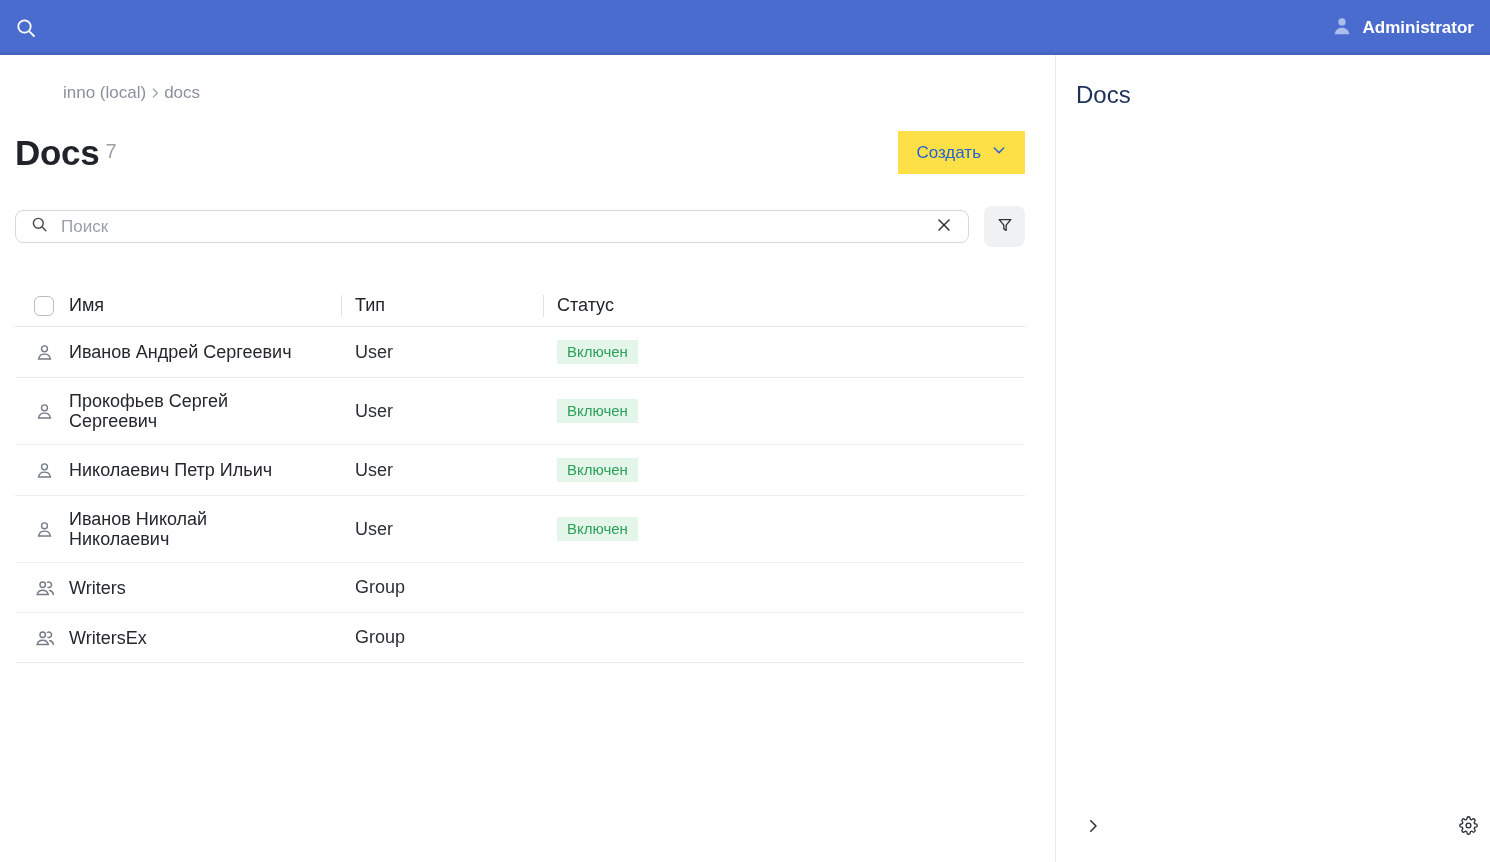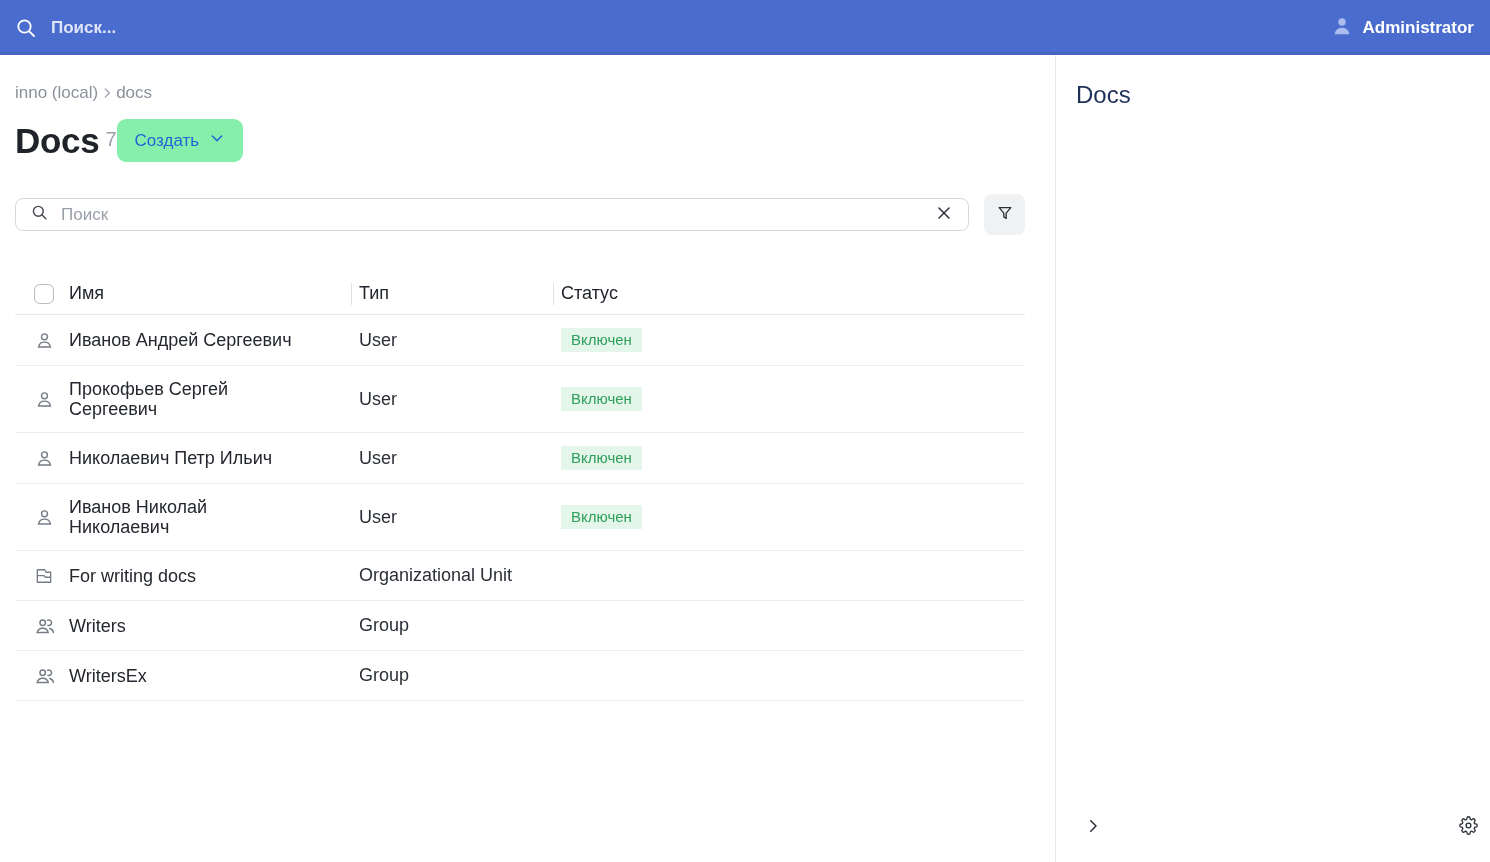--- a/index.html
+++ b/index.html
@@ -17,50 +17,50 @@
   .topbar-input::placeholder { color:rgba(255,255,255,0.82); }
   .topbar-user { display:flex; align-items:center; gap:10px; cursor:pointer; }
   .topbar-user-name { color:#ffffff; font-size:17px; font-weight:700; }
 
   
   .body-row { flex:1; display:flex; min-height:0; }
   .main { width:1056px; flex:0 0 1056px; border-right:1px solid #e8e9eb; padding:28px 30px 0 15px; }
   .panel { flex:1; position:relative; padding:26px 20px 0 20px; }
 
   
-  .breadcrumb { display:flex; align-items:center; gap:2px; font-size:17px; color:#8b919b; }
+  .breadcrumb { display:flex; align-items:center; gap:2px; font-size:17px; color:#8b919b;margin-left:48px; }
   .crumb { color:#8b919b; cursor:pointer; }
   .crumb-sep { display:flex; align-items:center; color:#9aa0a8; }
 
   
-  .title-row { display:flex; align-items:center; justify-content:flex-start; margin-top:16px; }
+  .title-row { display:flex; align-items:center; justify-content:space-between; margin-top:28px; }
   .page-title { font-size:35px; font-weight:600; color:#20242a; letter-spacing:-0.3px; }
   .page-count { font-size:20px; font-weight:400; color:#9aa1ab; vertical-align:super; margin-left:6px; }
-  .create-btn { display:flex; align-items:center; gap:10px; background:#86efac; color:#2263d5;
-    border:none; border-radius:9px; padding:11px 18px; font-size:17px; font-weight:500;
+  .create-btn { display:flex; align-items:center; gap:10px; background:#fde047; color:#2263d5;
+    border:none; border-radius:0; padding:11px 18px; font-size:17px; font-weight:500;
     font-family:inherit; cursor:pointer; }
 
   
   .search-row { display:flex; align-items:center; gap:15px; margin-top:32px; }
   .search-box { flex:1; height:33px; border:1px solid #d5d8dd; border-radius:8px; background:#fff;
     display:flex; align-items:center; padding:0 12px 0 14px; gap:12px; }
   .search-box input { flex:1; border:none; outline:none; font-size:17px; color:#24282e; font-family:inherit; }
   .search-box input::placeholder { color:#9aa0a9; }
   .icon-btn-clear { background:none; border:none; cursor:pointer; display:flex; padding:2px; }
   .filter-btn { width:41px; height:41px; flex:0 0 41px; background:#f0f1f3; border:none; border-radius:8px;
     display:flex; align-items:center; justify-content:center; cursor:pointer; }
 
   
   .table { margin-top:40px; }
   .thead, .trow { display:grid; grid-template-columns:54px 272px 202px 1fr; align-items:center; }
   .thead { padding:8px 0 10px 0; border-bottom:1px solid #e4e6e8; font-size:18px; color:#22262c; }
   .th-check { padding-left:19px; }
   .checkbox { display:block; width:20px; height:20px; border:1.5px solid #b8bcc3; border-radius:6px;
     background:#fff; cursor:pointer; }
-  .col-type, .col-status { position:relative; padding-left:8px;margin-left:10px; }
+  .col-type, .col-status { position:relative; padding-left:14px; }
   .thead .col-type::before, .thead .col-status::before { content:""; position:absolute; left:0; top:50%;
     transform:translateY(-50%); width:1px; height:22px; background:#dfe1e5; }
   .trow { border-bottom:1px solid #ededef; min-height:50px; padding:13px 0; cursor:pointer; }
   .cell-icon { padding-left:19px; display:flex; align-items:center; }
   .row-icon svg { display:block; }
   .col-name { font-size:18px; color:#24282e; padding-right:38px; line-height:20px; }
   .col-type-val { font-size:18px; color:#2b2f36; }
   .badge { display:inline-block; background:#e4f5ea; color:#2da05a; font-size:15px;
     padding:4px 10px; border-radius:0; line-height:16px; }
 
@@ -76,21 +76,20 @@
 <div class="page">
 
   <div class="topbar">
     <div class="topbar-search">
       <span>
         <svg width="24" height="24" viewBox="0 0 24 24" fill="none" stroke="#ffffff" stroke-width="1.8" stroke-linecap="round">
           <circle cx="10.5" cy="10.5" r="6.2"></circle>
             <line x1="15.3" y1="15.3" x2="20" y2="20"></line>
         </svg>
       </span>
-      <input class="topbar-input" placeholder="Поиск..." style="">
     </div>
     <div class="topbar-user">
       <span>
         <svg width="22" height="22" viewBox="0 0 24 24" fill="#aabdec">
           <circle cx="12" cy="7.5" r="4"></circle>
             <path d="M4 21c.6-4.5 3.8-7 8-7s7.4 2.5 8 7z"></path>
         </svg>
       </span>
       <span class="topbar-user-name">Administrator</span>
     </div>
@@ -222,37 +221,20 @@
       </span>
 
     </div>
     <div class="col-name">Иванов Николай Николаевич</div>
     <div class="col-type"><span class="col-type-val">User</span></div>
     <div class="col-status">
       <span class="badge">Включен</span>
     </div>
   </div>
 
-  <div class="trow">
-    <div class="cell-icon">
-
-      <span class="row-icon">
-        <svg width="20" height="20" viewBox="0 0 24 24" fill="none" stroke="#757c86" stroke-width="1.6" stroke-linejoin="round">
-          <path d="M4 19.5V4.5h9l1.5 3H20v12z"></path>
-                    <path d="M4 11.5h8l1.5 2H20"></path>
-        </svg>
-      </span>
-
-    </div>
-    <div class="col-name">For writing docs</div>
-    <div class="col-type"><span class="col-type-val">Organizational Unit</span></div>
-    <div class="col-status">
-      
-    </div>
-  </div>
 
   <div class="trow">
     <div class="cell-icon">
 
       <span class="row-icon">
         <svg width="22" height="22" viewBox="0 0 24 24" fill="none" stroke="#757c86" stroke-width="1.6" stroke-linecap="round">
           <circle cx="9.5" cy="8.5" r="3"></circle>
           <path d="M3.5 19c.6-2.9 3-4.6 6-4.6s5.4 1.7 6 4.6z"></path>
           <path d="M14.8 5.8a3 3 0 1 1 .4 5.5"></path>
           <path d="M17.2 14.7c2.1.5 3.5 2 4 4.3"></path>

